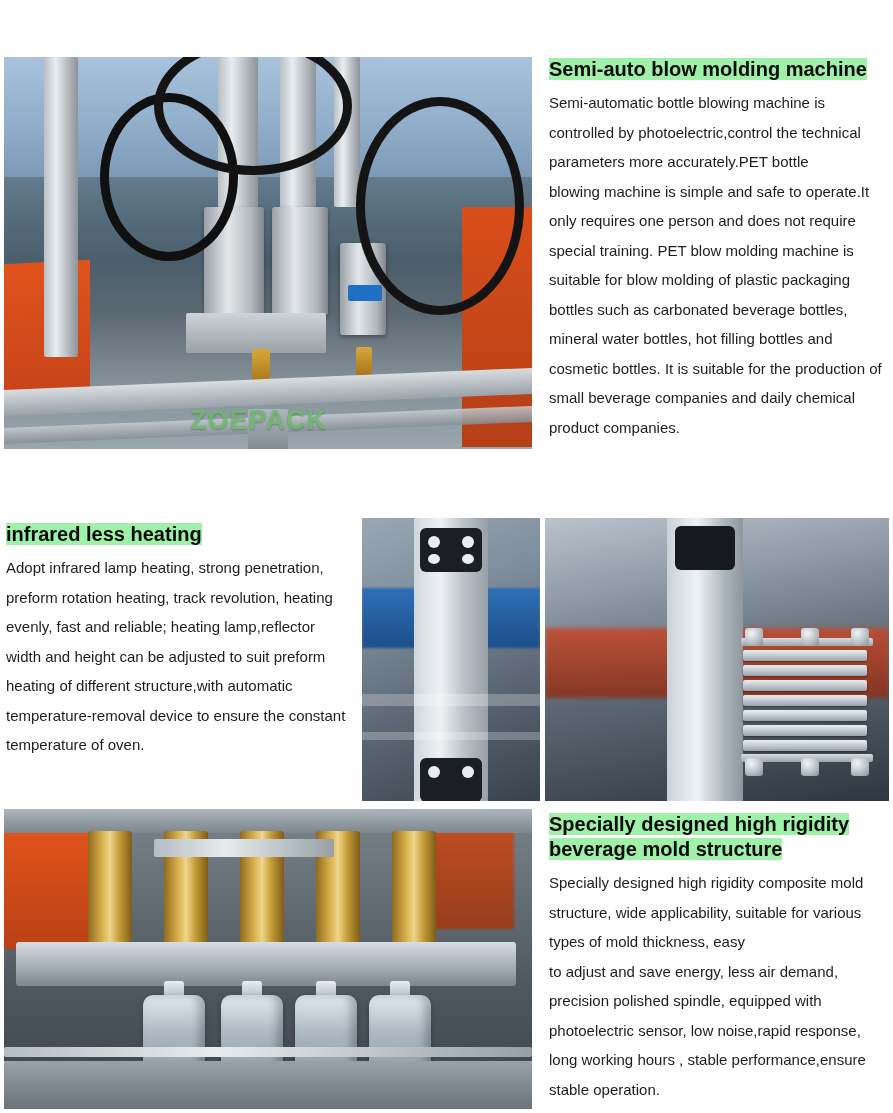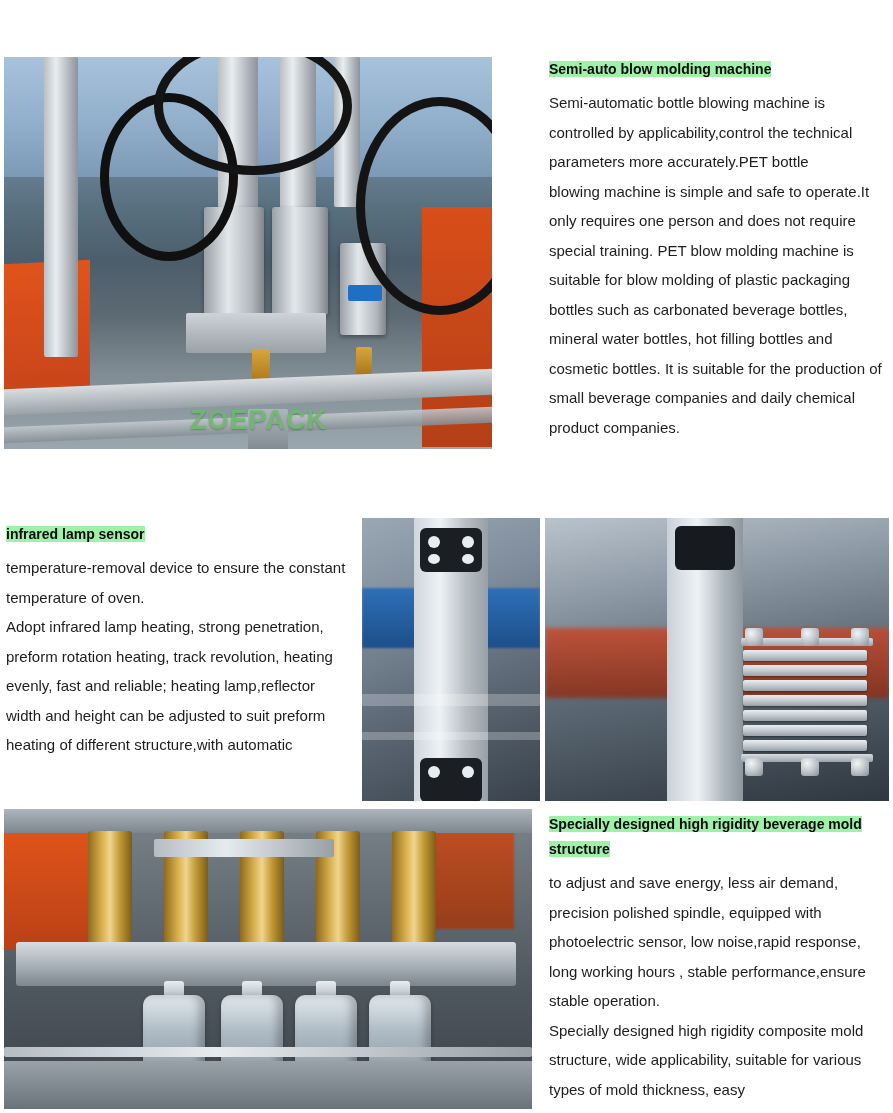--- a/index.html
+++ b/index.html
@@ -44,41 +44,41 @@
     overflow: hidden;
     background: #5a5f66;
   }
   .txtcol {
     position: absolute;
   }
   .subhead {
     display: inline;
     background: #9ff0a8;
     color: #0a0a0a;
-    font-size: 14px;
+    font-size: 20px;
     font-weight: bold;
     line-height: 25px;
     box-decoration-break: clone;
     -webkit-box-decoration-break: clone;
   }
   .subhead-wrap {
     margin: 0 0 6px 0;
   }
   .body-text {
     font-size: 15px;
     line-height: 29.5px;
     color: #1d1d1d;
     margin: 0;
   }
 
   
   #photo-machine {
     left: 4px;
     top: 57px;
-    width: 488px;
+    width: 528px;
     height: 392px;
   }
   .m1-bg {
     position: absolute; inset: 0;
     background:
       linear-gradient(180deg, #8fa6bd 0%, #7f97b0 14%, #6d8399 26%, #58707f 38%, #4c5e6b 52%, #5d6a73 66%, #7e8b93 80%, #9aa7ae 100%);
   }
   .m1-blue-top {
     position: absolute; left: 0; top: 0; width: 100%; height: 120px;
     background: linear-gradient(180deg,#a8c2dc 0%, #8fadc9 60%, #7c9ab6 100%);
@@ -340,30 +340,30 @@
 
     <div class="m1-blk" style="left:244px;top:352px;width:40px;height:60px;background:linear-gradient(180deg,#aeb6bd,#6f777e);"></div>
 
     <div class="m1-watermark">ZOEPACK</div>
   </div>
 
   <div class="txtcol" id="text-semi-auto">
     <div class="subhead-wrap">
       <span class="subhead">Semi-auto blow molding machine</span>
     </div>
-    <p class="body-text">Semi-automatic bottle blowing machine is controlled by applicability,control the technical parameters more accurately.PET bottle</p>
+    <p class="body-text">Semi-automatic bottle blowing machine is controlled by photoelectric,control the technical parameters more accurately.PET bottle</p>
     <p class="body-text">blowing machine is simple and safe to operate.It only requires one person and does not require special training. PET blow molding machine is suitable for blow molding of plastic packaging bottles such as carbonated beverage bottles, mineral water bottles, hot filling bottles and cosmetic bottles. It is suitable for the production of small beverage companies and daily chemical product companies.</p>
   </div>
 
   <div class="txtcol" id="text-infrared">
     <div class="subhead-wrap">
-      <span class="subhead">infrared lamp sensor</span>
+      <span class="subhead">infrared less heating</span>
     </div>
+    <p class="body-text">Adopt infrared lamp heating, strong penetration, preform rotation heating, track revolution, heating evenly, fast and reliable; heating lamp,reflector width and height can be adjusted to suit preform heating of different structure,with automatic</p>
     <p class="body-text">temperature-removal device to ensure the constant temperature of oven.</p>
-    <p class="body-text">Adopt infrared lamp heating, strong penetration, preform rotation heating, track revolution, heating evenly, fast and reliable; heating lamp,reflector width and height can be adjusted to suit preform heating of different structure,with automatic</p>
   </div>
 
   <div class="photo" id="photo-heat-left">
     <div class="h1-bg"></div>
     <div class="h1-blue"></div>
     <div class="h1-frame"></div>
     <div class="h1-slot" style="top:10px;">
       <div class="h1-hole" style="left:8px;top:8px;width:12px;height:12px;"></div>
       <div class="h1-hole" style="left:42px;top:8px;width:12px;height:12px;"></div>
       <div class="h1-hole" style="left:8px;top:26px;width:12px;height:10px;"></div>
@@ -399,22 +399,22 @@
     <div class="h2-bolt" style="left:306px;top:110px;"></div>
     <div class="h2-bolt" style="left:200px;top:240px;"></div>
     <div class="h2-bolt" style="left:256px;top:240px;"></div>
     <div class="h2-bolt" style="left:306px;top:240px;"></div>
   </div>
 
   <div class="txtcol" id="text-mold">
     <div class="subhead-wrap">
       <span class="subhead">Specially designed high rigidity beverage mold structure</span>
     </div>
+    <p class="body-text">Specially designed high rigidity composite mold structure, wide applicability, suitable for various types of mold thickness, easy</p>
     <p class="body-text">to adjust and save energy, less air demand, precision polished spindle, equipped with photoelectric sensor, low noise,rapid response, long working hours , stable performance,ensure stable operation.</p>
-    <p class="body-text">Specially designed high rigidity composite mold structure, wide applicability, suitable for various types of mold thickness, easy</p>
   </div>
 
   <div class="photo" id="photo-mold">
     <div class="m3-bg"></div>
     <div class="m3-orange"></div>
     <div class="m3-orange2"></div>
     <div class="m3-top"></div>
 
     <div class="m3-brass" style="left:84px;top:22px;height:118px;"></div>
     <div class="m3-brass" style="left:160px;top:22px;height:118px;"></div>

